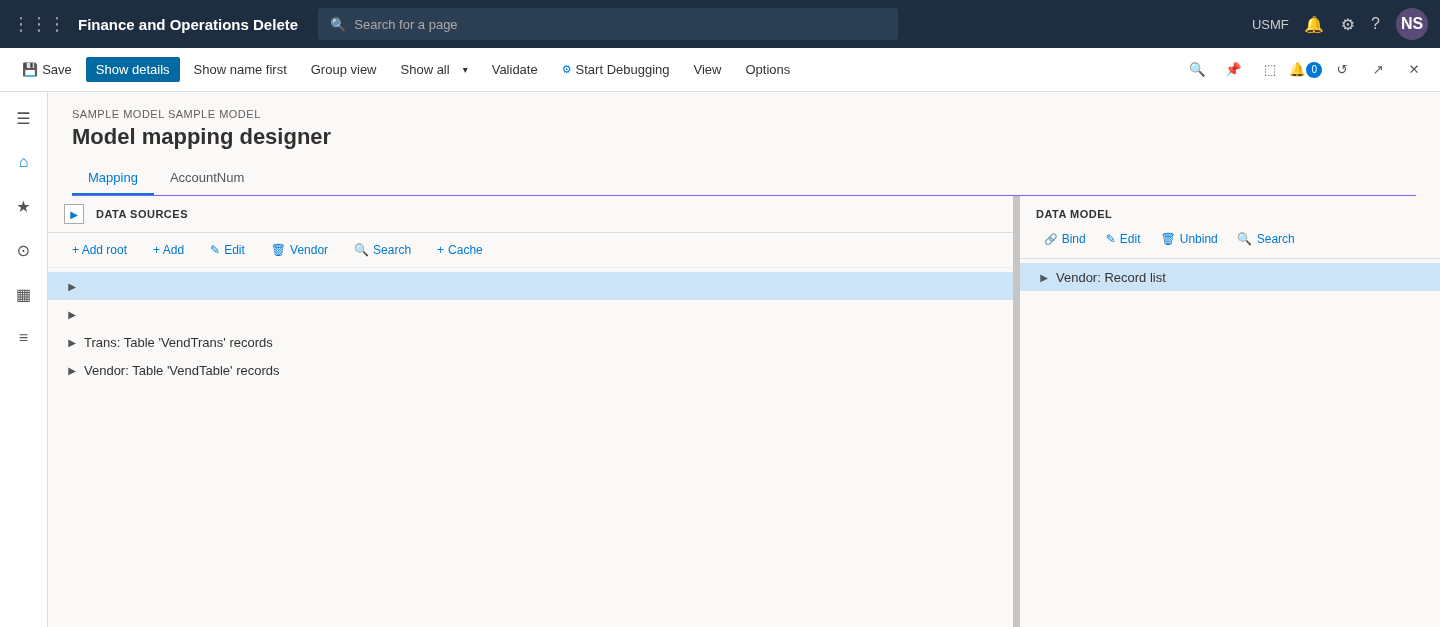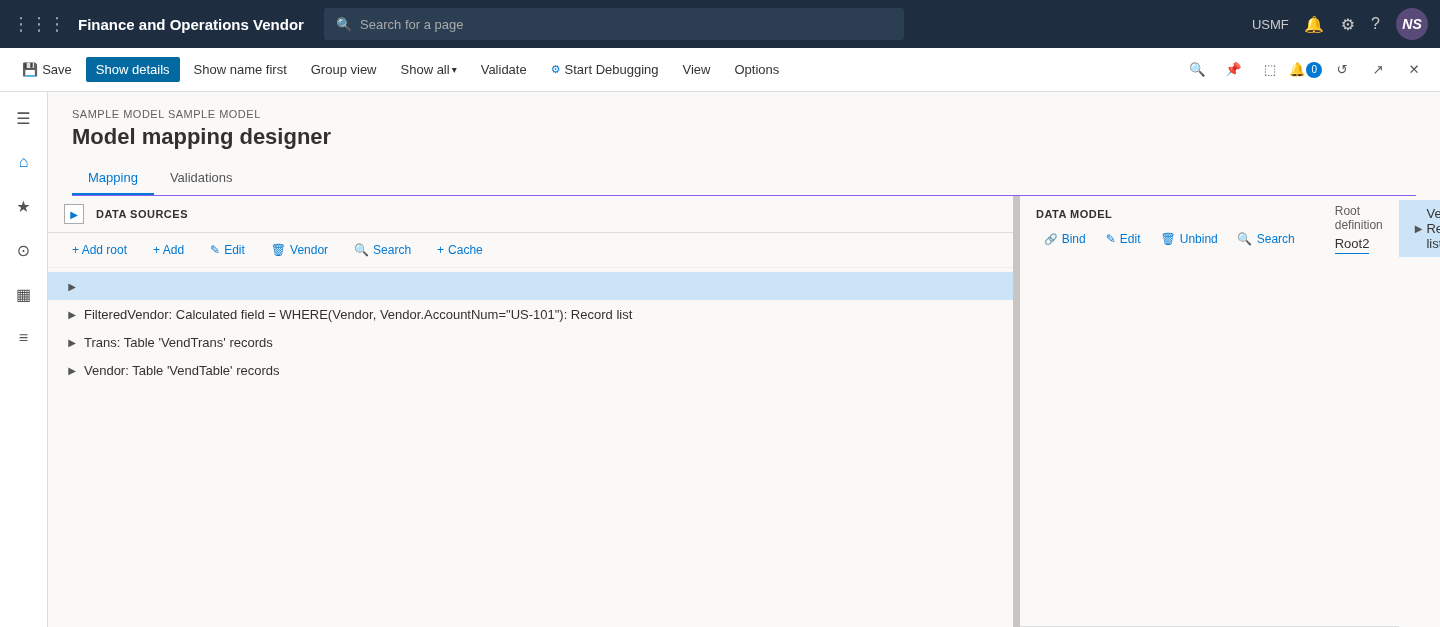--- a/index.html
+++ b/index.html
@@ -43,21 +43,21 @@
       align-items: center;
       gap: 16px;
       color: #ccc;
     }
     .top-nav .nav-actions span { cursor: pointer; font-size: 13px; }
     .top-nav .avatar {
       width: 32px; height: 32px;
       background: #5a4a78;
       border-radius: 50%;
       display: flex; align-items: center; justify-content: center;
-      font-size: 14px; font-weight: 600; color: white; cursor: pointer; font-style: italic;
+      font-size: 16px; font-weight: 600; color: white; cursor: pointer;
     }
     .top-nav .usmf { color: #ccc; font-size: 13px; }
 
     
     .toolbar {
       display: flex;
       align-items: center;
       background: #fff;
       height: 44px;
       border-bottom: 1px solid #ddd;
@@ -81,21 +81,21 @@
     .toolbar-save {
       display: flex; align-items: center; gap: 4px;
       padding: 5px 10px;
       border: none;
       background: transparent;
       cursor: pointer;
       font-size: 13px;
       color: #333;
     }
     .toolbar-dropdown {
-      display: flex; align-items: center; gap: 2px;
+      display: flex; align-items: center; gap: 13px;
       padding: 5px 10px;
       border: none; background: transparent;
       cursor: pointer; font-size: 13px; color: #333;
     }
     .toolbar-right { margin-left: auto; display: flex; align-items: center; gap: 8px; }
     .toolbar-icon-btn {
       width: 28px; height: 28px;
       display: flex; align-items: center; justify-content: center;
       border: none; background: transparent; cursor: pointer;
       border-radius: 2px; color: #555;
@@ -236,21 +236,21 @@
       width: 16px; height: 16px;
       display: flex; align-items: center; justify-content: center;
       margin-right: 4px; color: #555; font-size: 10px;
     }
     .tree-item-text { color: #323130; }
 
     
     .data-model-panel {
       width: 420px;
       display: flex;
-      flex-direction: row;
+      flex-direction: column;
       overflow: hidden;
       background: #faf9f8;
     }
     .dm-header {
       padding: 12px 16px 8px;
       border-bottom: 1px solid #ddd;
     }
     .dm-title {
       font-size: 11px;
       font-weight: 700;
@@ -312,21 +312,21 @@
       width: 4px;
       background: #c7c6c4;
       cursor: col-resize;
     }
   </style>
 </head>
 <body>
 
 <div class="top-nav">
   <span class="app-grid-icon">⋮⋮⋮</span>
-  <span class="app-title">Finance and Operations Vendor</span>
+  <span class="app-title">Finance and Operations Delete</span>
   <div class="search-bar">
     <span style="color:#aaa;">🔍</span>
     <input type="text" placeholder="Search for a page" style="">
   </div>
   <div class="nav-actions">
     <span class="usmf">USMF</span>
     <span style="font-size:16px;">🔔</span>
     <span style="font-size:16px;">⚙</span>
     <span style="font-size:16px;">?</span>
     <div class="avatar">NS</div>
@@ -404,21 +404,21 @@
 
   <div class="content-area">
     <div class="page-header">
       <div class="breadcrumb">SAMPLE MODEL SAMPLE MODEL</div>
       <div class="page-title">Model mapping designer</div>
       <div class="page-tabs">
         <div class="page-tab active">
           <span>Mapping</span>
         </div>
         <div class="page-tab">
-          <span>Validations</span>
+          <span>AccountNum</span>
         </div>
       </div>
     </div>
 
     <div class="mapping-section">
 
       <div class="data-sources-panel">
         <div class="panel-header">
           <div class="collapse-btn">▶</div>
           <span class="panel-title">DATA SOURCES</span>
@@ -446,21 +446,20 @@
             <span>+</span>
             <span>Cache</span>
           </button>
         </div>
         <div class="tree-list">
           <div class="tree-item selected">
             <div class="tree-expand">▶</div>
           </div>
           <div class="tree-item">
             <div class="tree-expand">▶</div>
-            <span class="tree-item-text">FilteredVendor: Calculated field = WHERE(Vendor, Vendor.AccountNum="US-101"): Record list</span>
           </div>
           <div class="tree-item">
             <div class="tree-expand">▶</div>
             <span class="tree-item-text">Trans: Table 'VendTrans' records</span>
           </div>
           <div class="tree-item">
             <div class="tree-expand">▶</div>
             <span class="tree-item-text">Vendor: Table 'VendTable' records</span>
           </div>
         </div>
@@ -483,24 +482,20 @@
             <button class="dm-btn">
               <span>🗑</span>
               <span>Unbind</span>
             </button>
             <button class="dm-btn">
               <span>🔍</span>
               <span>Search</span>
             </button>
           </div>
         </div>
-        <div class="dm-root-def">
-          <div class="dm-root-label">Root definition</div>
-          <div class="dm-root-value">Root2</div>
-        </div>
         <div class="dm-tree">
           <div class="dm-item selected">
             <div class="dm-expand">▶</div>
             <span>Vendor: Record list</span>
           </div>
         </div>
       </div>
 
     </div>
   </div>

